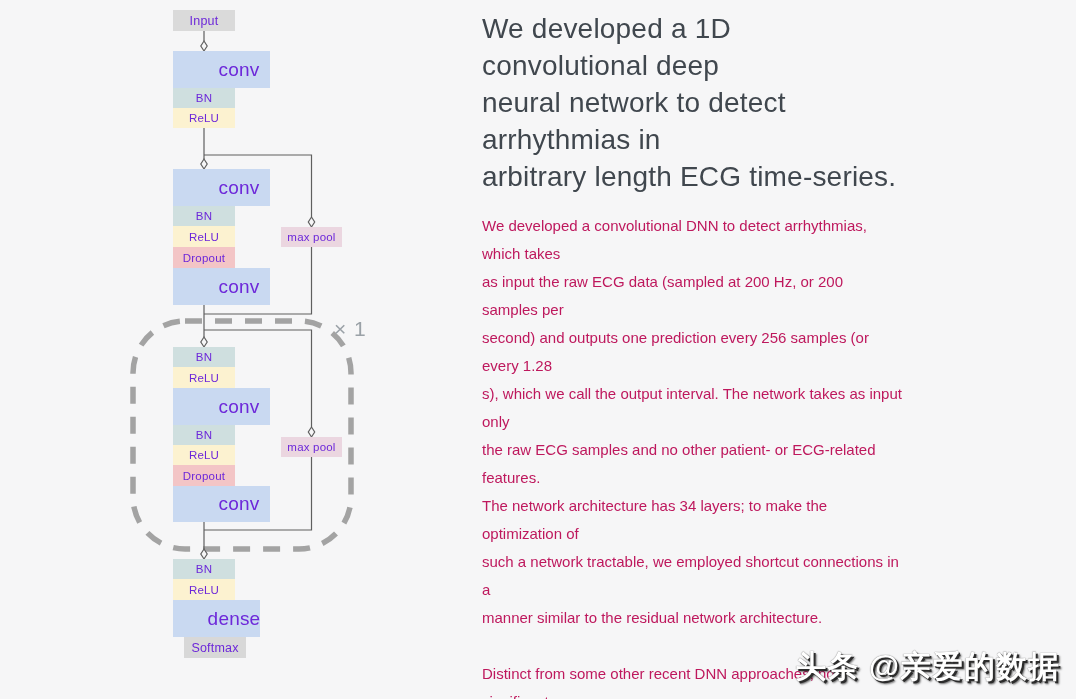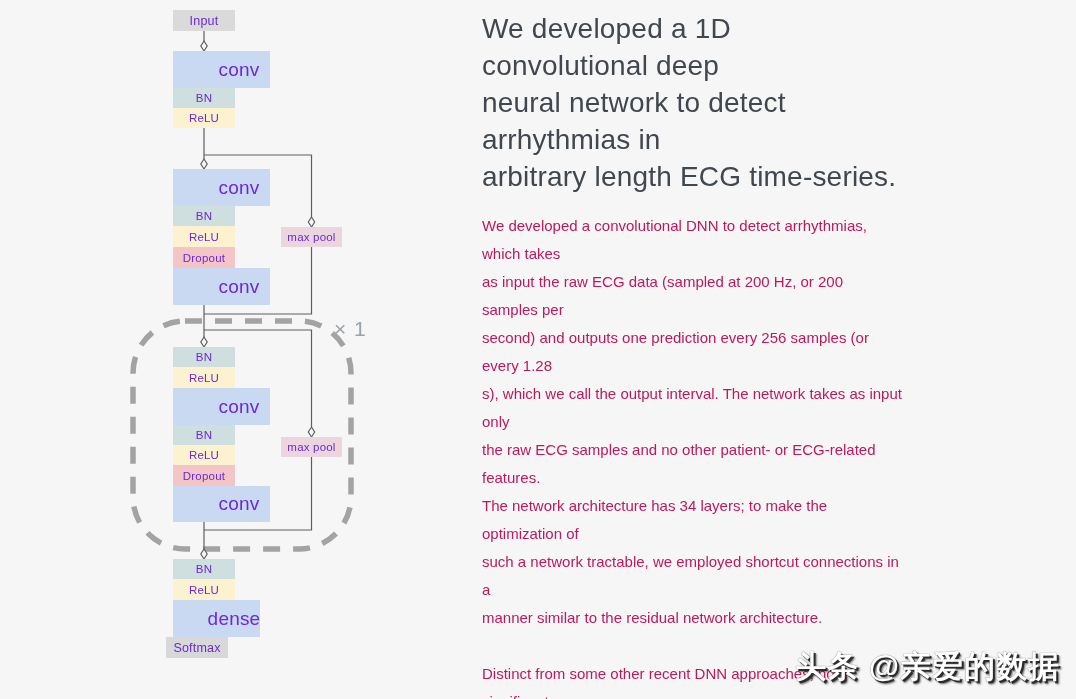--- a/index.html
+++ b/index.html
@@ -87,21 +87,21 @@
   <div class="block big" style="left: 173px; top: 388px; width: 62px; height: 37px; background: rgb(201, 217, 241);">conv</div>
   <div class="block" style="left: 173px; top: 425px; width: 62px; height: 20px; background: rgb(207, 223, 223);">BN</div>
   <div class="block" style="left: 173px; top: 445px; width: 62px; height: 20px; background: rgb(252, 242, 208);">ReLU</div>
   <div class="block" style="left: 173px; top: 465px; width: 62px; height: 21px; background: rgb(243, 197, 198);">Dropout</div>
   <div class="block big" style="left: 173px; top: 486px; width: 62px; height: 36px; background: rgb(201, 217, 241);">conv</div>
   <div class="block" style="left: 281px; top: 437px; width: 61px; height: 20px; background: rgb(235, 214, 224);">max pool</div>
 
   <div class="block" style="left: 173px; top: 559px; width: 62px; height: 20px; background: rgb(207, 223, 223);">BN</div>
   <div class="block" style="left: 173px; top: 579px; width: 62px; height: 21px; background: rgb(252, 242, 208);">ReLU</div>
   <div class="block big" style="left: 173px; top: 600px; width: 52px; height: 37px; background: rgb(201, 217, 241);">dense</div>
-  <div class="block mid" style="left: 166px; top: 637px; width: 62px; height: 21px; background: rgb(216, 216, 216);">Softmax</div>
+  <div class="block mid" style="left: 184px; top: 637px; width: 62px; height: 21px; background: rgb(216, 216, 216);">Softmax</div>
 </div>
 
 <div class="article">
   <h1>We developed a 1D convolutional deep
 neural network to detect arrhythmias in
 arbitrary length ECG time-series.</h1>
   <p>We developed a convolutional DNN to detect arrhythmias, which takes
 as input the raw ECG data (sampled at 200 Hz, or 200 samples per
 second) and outputs one prediction every 256 samples (or every 1.28
 s), which we call the output interval. The network takes as input only

